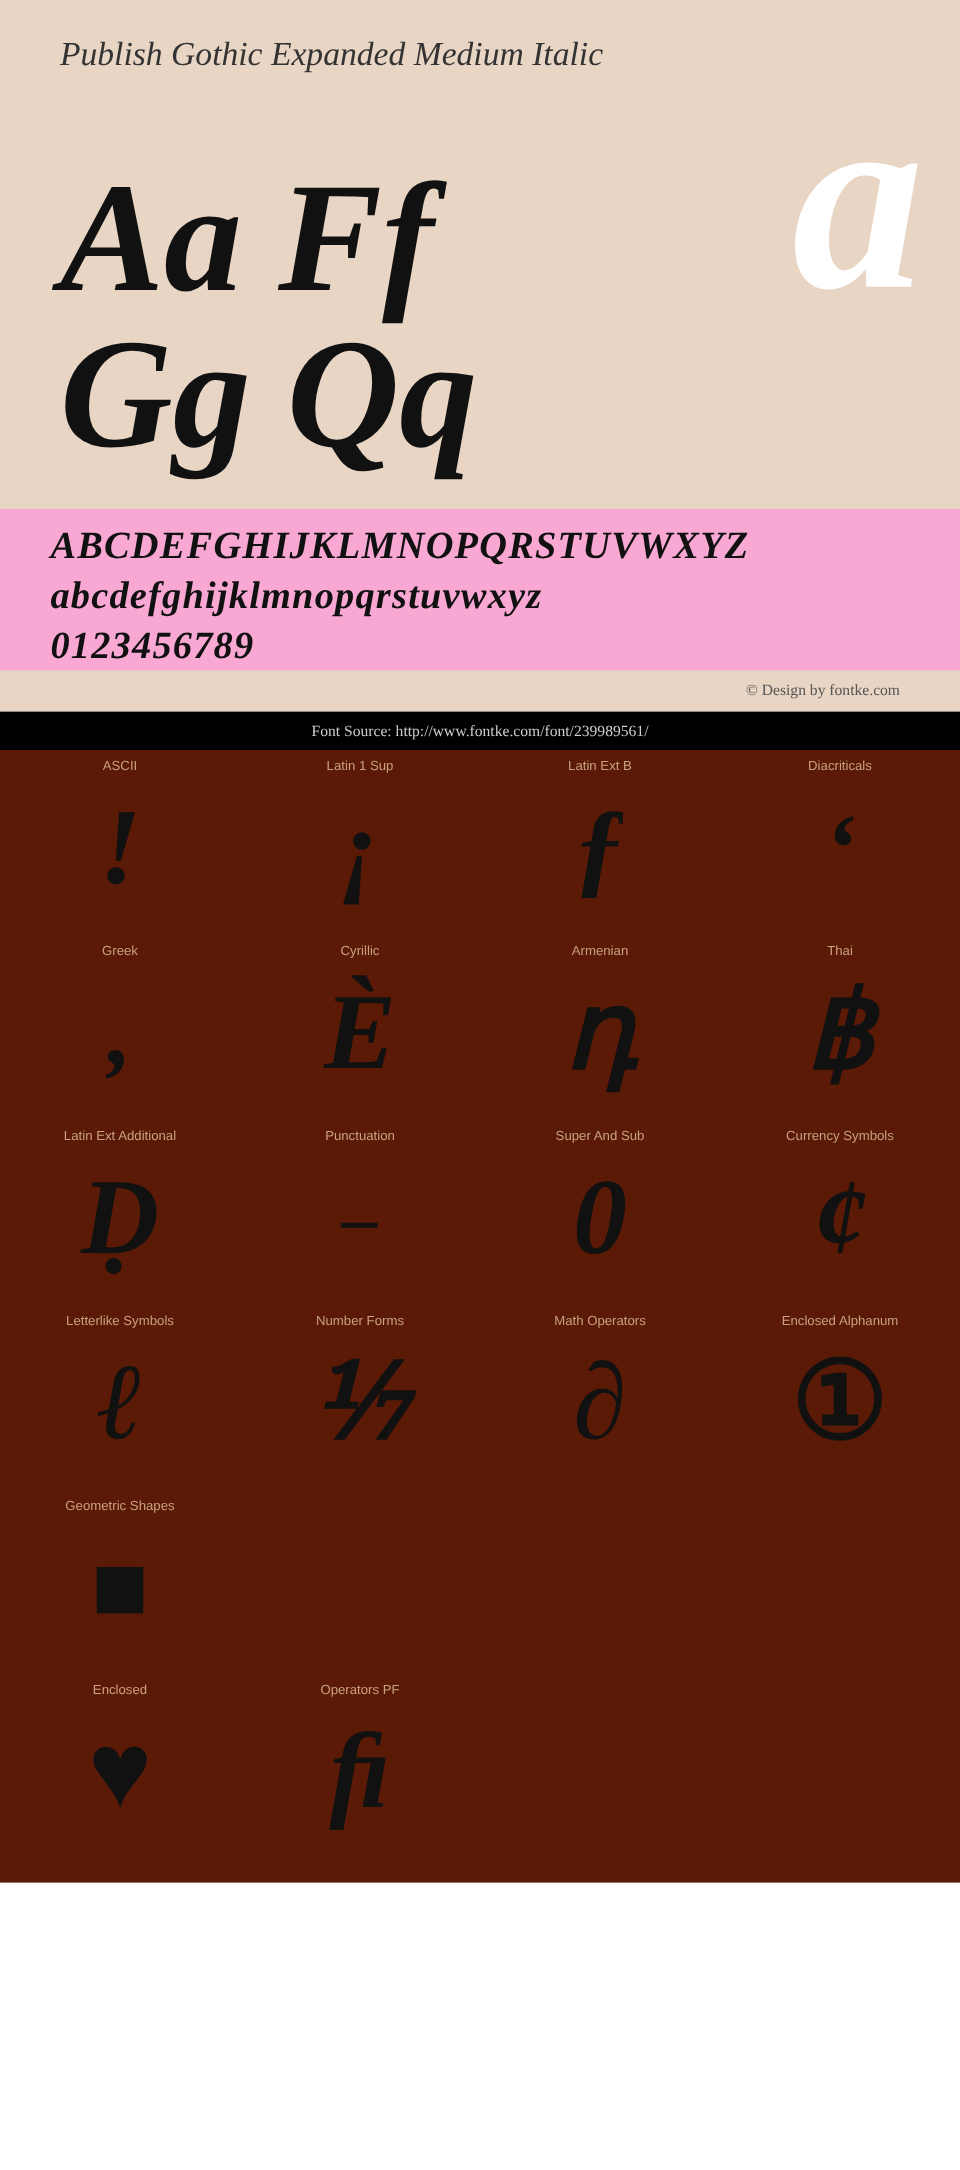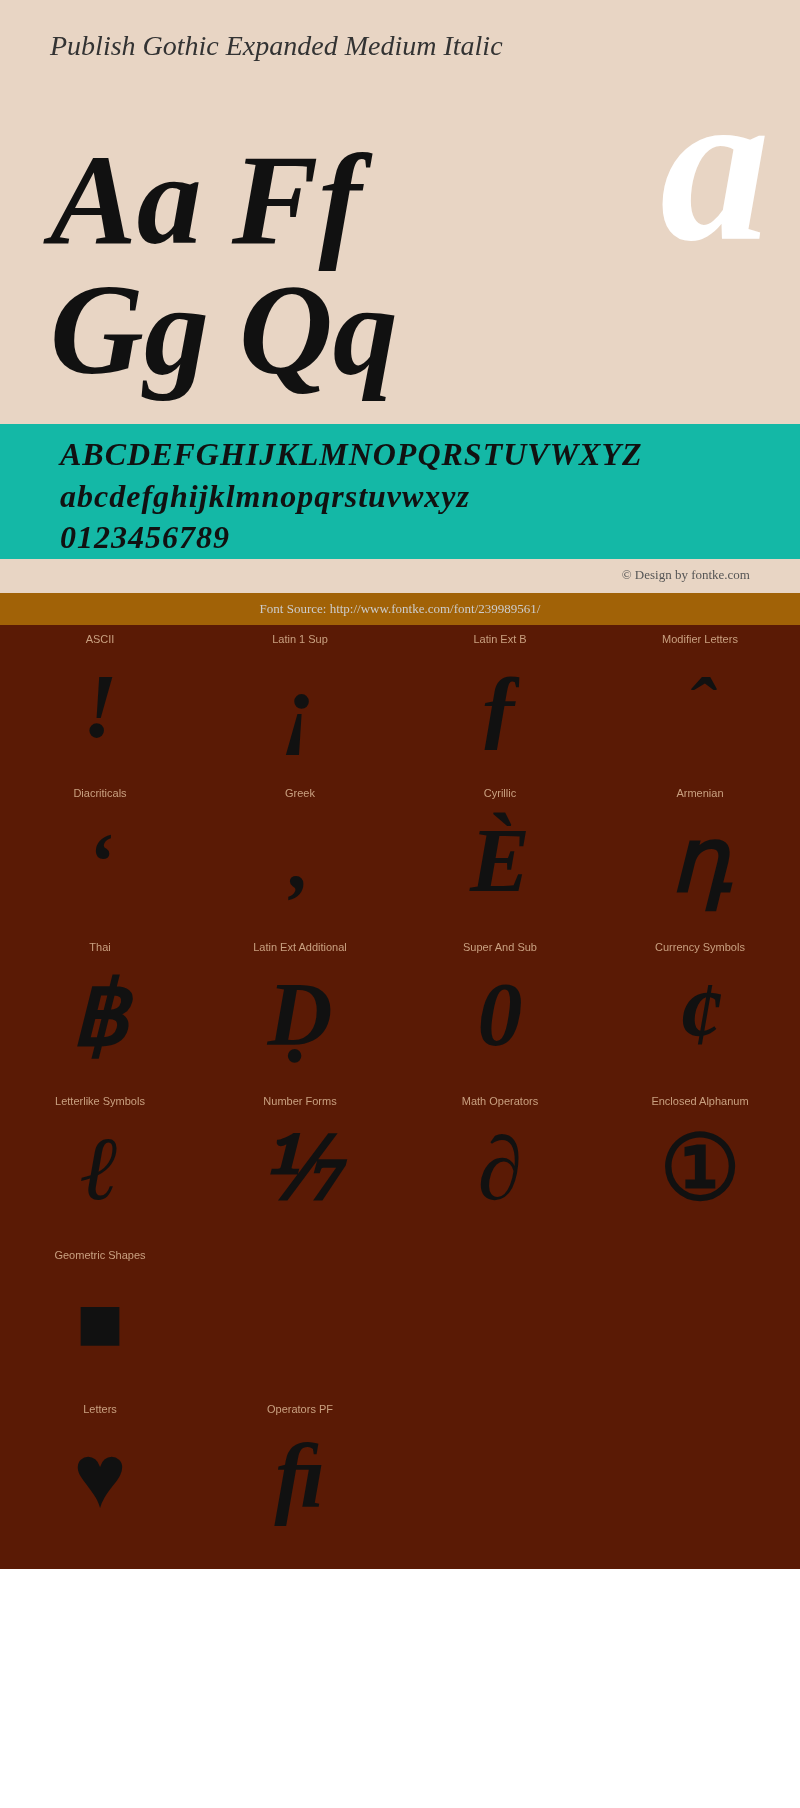--- a/index.html
+++ b/index.html
@@ -63,41 +63,41 @@
       margin-right: 30px;
     }
     .letter-qq {
       font-size: 130px;
       font-weight: 700;
       font-style: italic;
       color: #111;
       line-height: 1;
     }
     .alphabet-section {
-      background: #14b8a6;
-      padding: 10px 50px 0px 60px;
+      background: #f9a8d4;
+      padding: 10px 50px 0px 42px;
       border-bottom: none;
     }
     .alphabet-line {
       font-size: 32px;
       font-weight: 900;
       font-style: italic;
       color: #111;
       line-height: 1.3;
       letter-spacing: 1px;
     }
     .copyright-line {
       text-align: right;
       font-size: 13px;
       color: #555;
       padding: 8px 50px 10px 0;
       background: #e8d5c4;
     }
     .font-source-bar {
-      background: #a16207;
+      background: #000000;
       color: #ccc;
       text-align: center;
       font-size: 13px;
       padding: 8px;
     }
 
     
     .char-grid {
       background: #5a1a05;
       display: grid;
@@ -174,24 +174,20 @@
   <div class="char-cell">
     <span class="char-label">Latin 1 Sup</span>
     <span class="char-symbol" style="color:#111;background:transparent">¡</span>
   </div>
   <div class="char-cell">
     <span class="char-label">Latin Ext B</span>
     <span class="char-symbol" style="color:#111;background:transparent; font-style:italic">ƒ</span>
   </div>
 
   <div class="char-cell">
-    <span class="char-label">Modifier Letters</span>
-    <span class="char-symbol" style="color:#111;font-size:80px">ˆ</span>
-  </div>
-  <div class="char-cell">
     <span class="char-label">Diacriticals</span>
     <span class="char-symbol" style="color:#111;font-size:80px">ʻ</span>
   </div>
   <div class="char-cell">
     <span class="char-label">Greek</span>
     <span class="char-symbol" style="color:#111;font-size:80px">,</span>
   </div>
   <div class="char-cell">
     <span class="char-label">Cyrillic</span>
     <span class="char-symbol" style="color:#111">È</span>
@@ -202,20 +198,24 @@
     <span class="char-symbol" style="color:#111">դ</span>
   </div>
   <div class="char-cell">
     <span class="char-label">Thai</span>
     <span class="char-symbol" style="color:#111;font-style:italic">฿</span>
   </div>
   <div class="char-cell">
     <span class="char-label">Latin Ext Additional</span>
     <span class="char-symbol" style="color:#111;font-style:italic">Ḍ</span>
   </div>
+  <div class="char-cell">
+    <span class="char-label">Punctuation</span>
+    <span class="char-symbol" style="color:#111;font-size:60px">–</span>
+  </div>
 
   <div class="char-cell">
     <span class="char-label">Super And Sub</span>
     <span class="char-symbol" style="color:#111;font-style:italic">0</span>
   </div>
   <div class="char-cell">
     <span class="char-label">Currency Symbols</span>
     <span class="char-symbol" style="color:#111;font-style:italic">¢</span>
   </div>
   <div class="char-cell">
@@ -237,21 +237,21 @@
   </div>
   <div class="char-cell">
     <span class="char-label">Geometric Shapes</span>
     <span class="char-symbol" style="color:#111;font-style:normal;font-size:80px">■</span>
   </div>
 
 </div>
 
 <div class="dingbats-grid">
   <div class="char-cell">
-    <span class="char-label">Letters</span>
+    <span class="char-label">Enclosed</span>
     <span class="char-symbol" style="color:#111;font-style:normal">♥</span>
   </div>
   <div class="char-cell">
     <span class="char-label">Operators PF</span>
     <span class="char-symbol" style="color:#111;font-style:italic">ﬁ</span>
   </div>
   <div class="char-cell"></div>
   <div class="char-cell"></div>
 </div>
 

